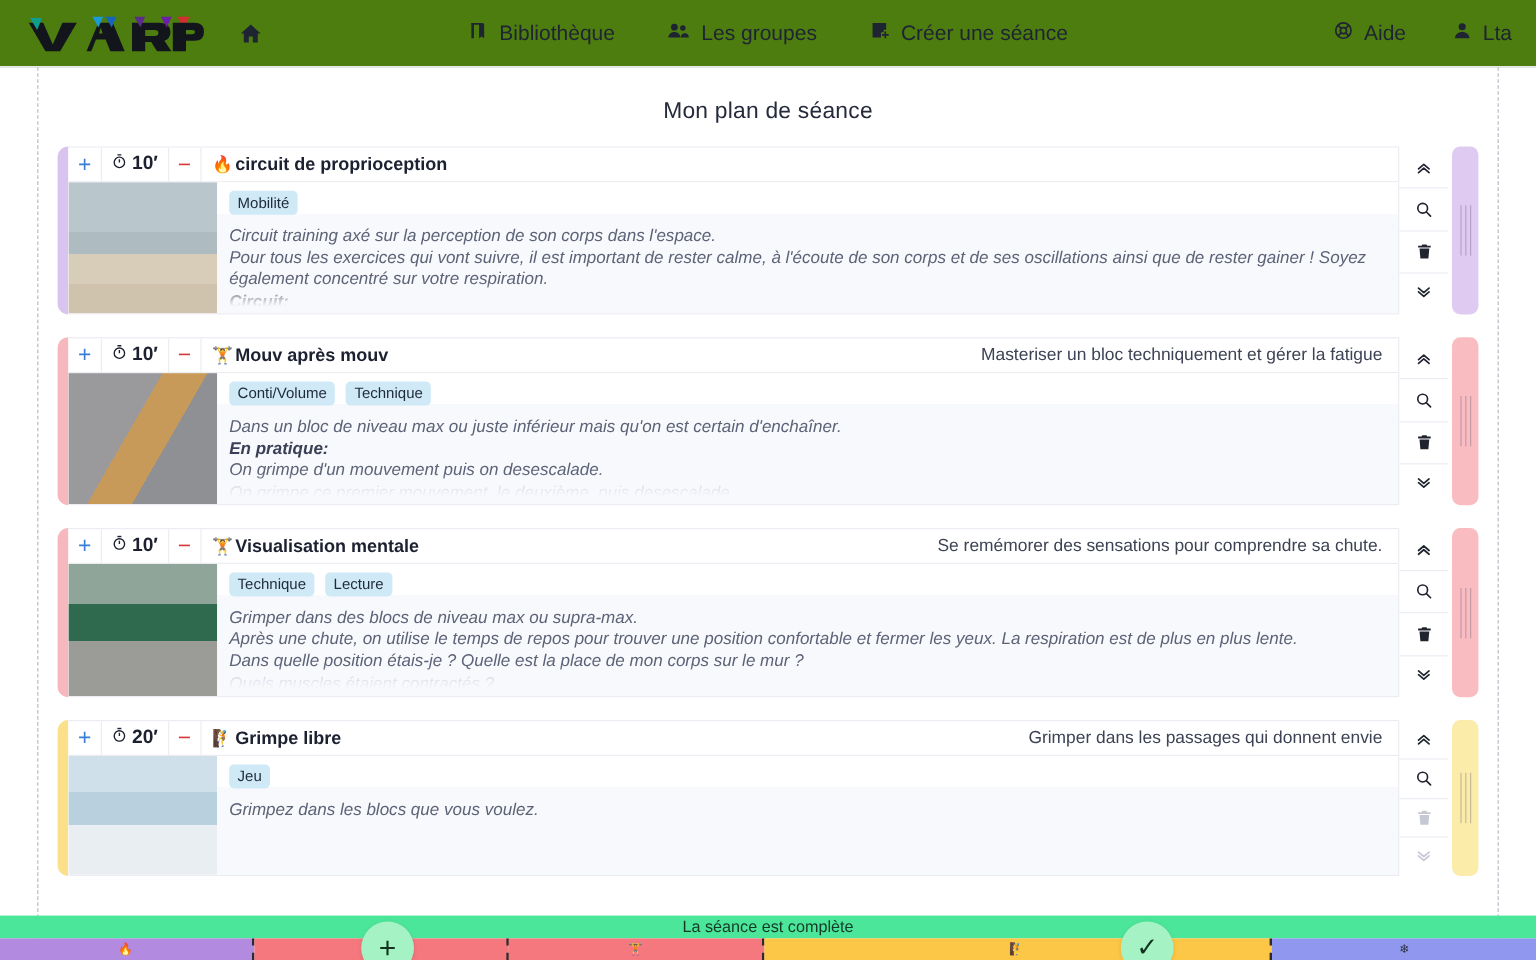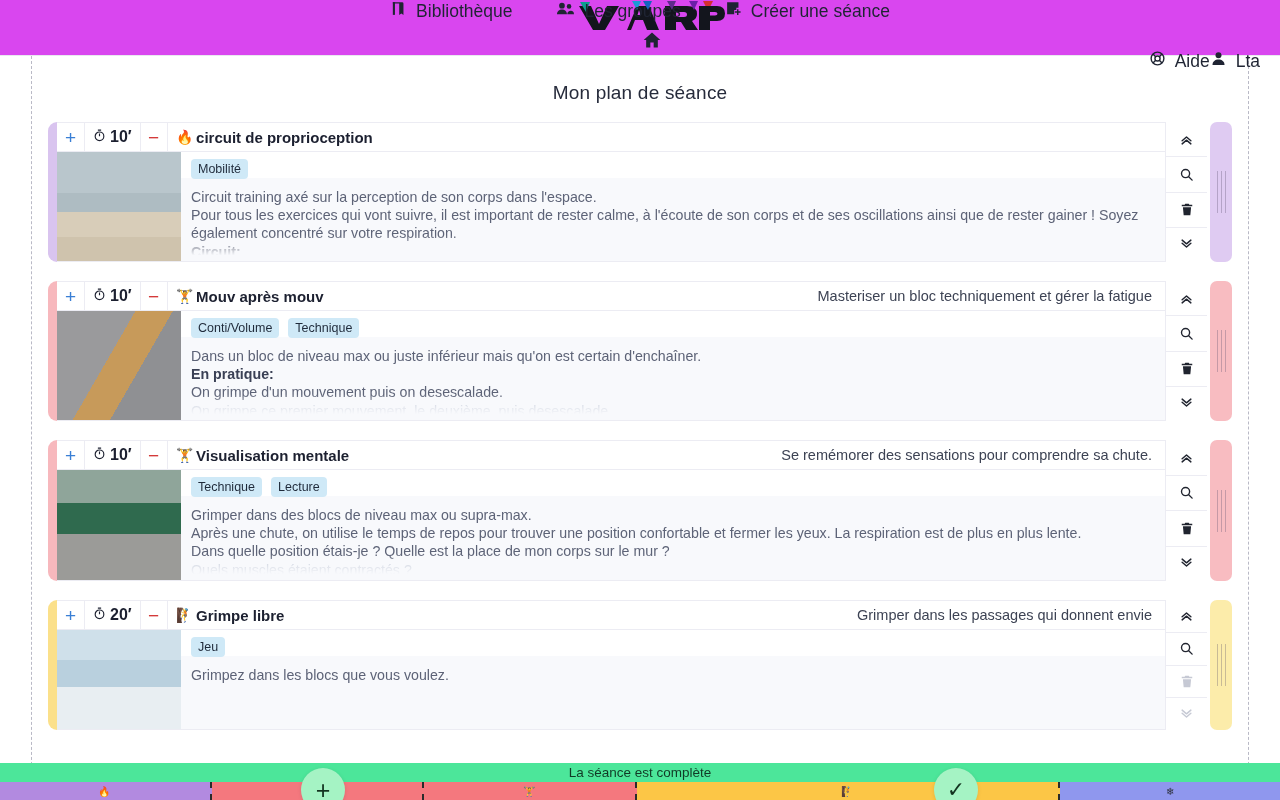--- a/index.html
+++ b/index.html
@@ -6,45 +6,45 @@
   html, body {
     width: 1280px; height: 800px;
     font-family: "Liberation Sans", sans-serif;
     background: #ffffff;
     overflow: hidden;
   }
 
   
   .navbar {
     height: 56px; width: 100%;
-    background: #d946ef;
+    background: #4d7c0f;
     display: flex; align-items: center;
     border-bottom: 1px solid #e8e8ef;
-    position: relative; z-index: 40; flex-direction: column;
+    position: relative; z-index: 40;
   }
   .brand { margin-left: 22px; display: flex; align-items: center; }
   .logo-svg { display: block; }
   .home-btn {
     margin-left: 24px; width: 30px; height: 30px;
     display: flex; align-items: center; justify-content: center;
     color: #1f2433;
   }
   .nav-center {
     position: absolute; left: 0; right: 0;
     display: flex; justify-content: center; align-items: center;
     gap: 44px; pointer-events: none;
   }
   .nav-center > * { pointer-events: auto; }
   .nav-link {
     display: flex; align-items: center; gap: 9px;
     color: #1f2433; font-size: 17.5px; white-space: nowrap;
   }
   .nav-right {
     margin-left: auto; margin-right: 20px;
-    display: flex; align-items: center; 
+    display: flex; align-items: center; gap: 38px;
   }
 
   
   .page {
     position: relative;
     width: 1280px; height: 744px;
     background: #fff;
     overflow: hidden;
   }
   .dash-left, .dash-right {
@@ -127,21 +127,21 @@
     position: relative; overflow: hidden;
     background: linear-gradient(#ffffff 0 26px, #f8f9fc 26px 100%);
   }
   .tags { display: flex; gap: 9px; margin-bottom: 9px; }
   .tag {
     font-family: Liberation Sans, sans-serif;
     font-size: 12.5px; color: #1f2a3a;
     background: #cfe9f7; border-radius: 4px;
     padding: 3px 7px 3px 7px;
   }
-  .desc { font-size: 14.2px; line-height: 18.2px; color: #5d6377; }
+  .desc { font-size: 14.2px; line-height: 18.2px; color: #5d6377; font-style: italic; }
   .desc .b { font-weight: bold; color: #3a4055; }
   .desc .faded { color: #b9c0d0; }
   .fadeout {
     position: absolute; left: 0; right: 0; bottom: 0; height: 26px;
     background: linear-gradient(rgba(248,249,252,0), #f8f9fc 78%);
     pointer-events: none;
   }
 
   
   .rail {

